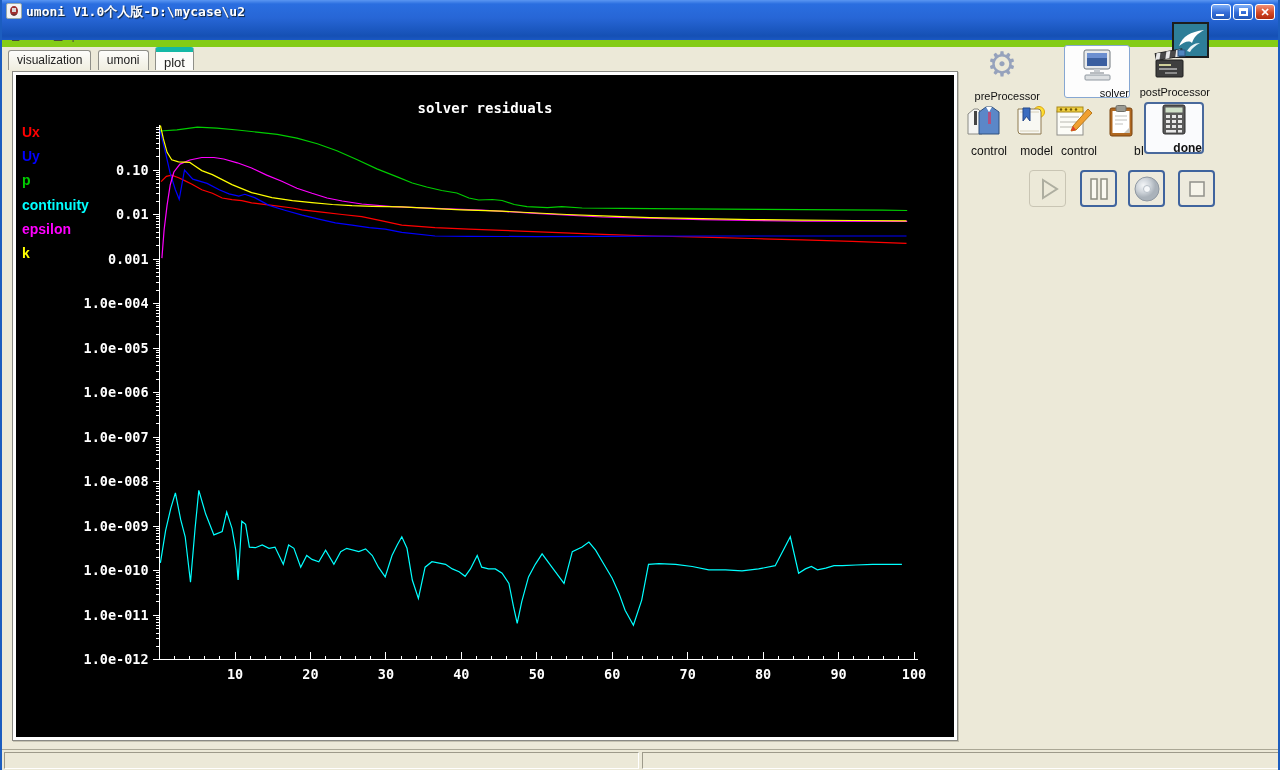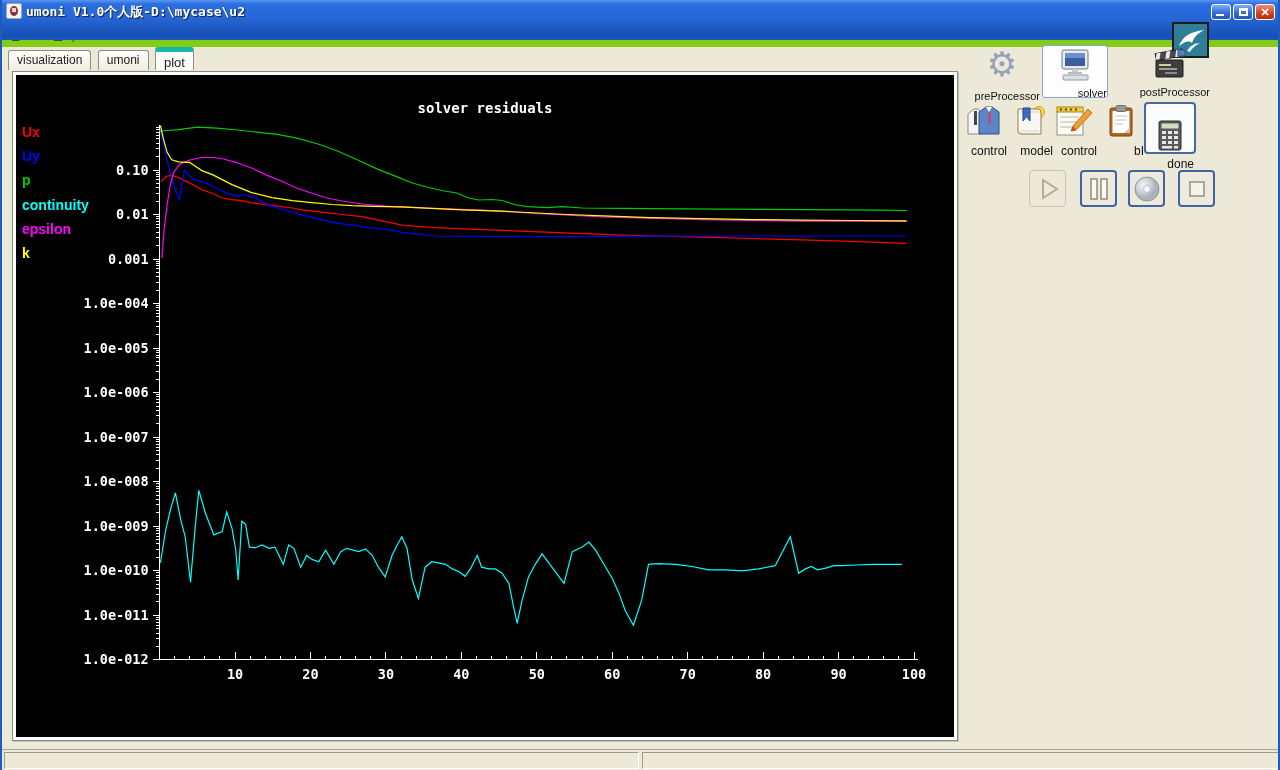--- a/index.html
+++ b/index.html
@@ -39,21 +39,21 @@
 
   
   .plot-frame { position:absolute; left:10px; top:71px; width:946px; height:670px;
     background:#fff; border:1px solid #8a8a84; box-shadow:1px 1px 0 #c6c3b2; padding:3px; }
   .plot-black { width:938px; height:662px; background:#000; position:relative; }
   .plot-black svg { display:block; }
 
   
   .tbtn-label { display:block; text-align:right; font-size:11px; color:#111; margin-top:2px; }
   .tb-block { position:absolute; text-align:center; cursor:pointer; }
-  .solver-btn { position:absolute; left:1040px; top:45px; width:66px; height:53px; background:#fdfdfd;
+  .solver-btn { position:absolute; left:1062px; top:45px; width:66px; height:53px; background:#fdfdfd;
     border:1px solid #86a7d2; border-radius:3px; text-align:center; cursor:pointer; z-index:3; padding-top:3px; }
   .logo-badge { position:absolute; left:1170px; top:22px; width:37px; height:36px; background:#2e7e98;
     border:2px solid #1d1d1d; z-index:2; }
   .sel-btn { background:#fafbfd; border:2px solid #49699c; border-radius:4px; }
   .ctrl-btn { position:absolute; width:37px; height:37px; border-radius:4px; background:#edeadd;
     border:2px solid #40649e; cursor:pointer; text-align:center; padding-top:2px; }
   .ctrl-btn.disabled { border:1px solid #c9c5b4; background:#ece9d8; padding-top:3px; }
 
   
   .statusbar { position:absolute; left:0; top:749px; width:100%; height:21px; background:#ece9d8;
@@ -379,21 +379,21 @@
   <svg width="28" height="34">
     <rect x="3" y="4" width="22" height="28" rx="2" fill="#b06820" stroke="#7a4410"></rect>
     <rect x="5.5" y="7" width="17" height="22" fill="#ffffff"></rect>
     <rect x="9" y="1.5" width="10" height="6" rx="1.5" fill="#9a9a92" stroke="#6e6e68"></rect>
     <path d="M8 12 H20 M8 16 H20 M8 20 H16" stroke="#c0c0bc"></path>
     <polygon points="22.5,29 17,29 22.5,23.5" fill="#c8c8c2"></polygon>
   </svg>
   <span class="tbtn-label" style="font-size:12px">bI</span>
 </div>
 
-<div class="tb-block sel-btn" style="left:1142px; top:102px; width:52px; height:52px; padding-top:16px;">
+<div class="tb-block sel-btn" style="left:1142px; top:102px; width:60px; height:52px; padding-top:0;font-weight:bold;">
   <svg width="24" height="31">
     <rect x="1" y="1" width="22" height="29" rx="2" fill="#5a5a5a" stroke="#2e2e2e"></rect>
     <rect x="3.5" y="3.5" width="17" height="5" fill="#cfe0c8"></rect>
     <g fill="#e8e8e8">
       <rect x="4" y="11" width="4" height="3"></rect>
         <rect x="10" y="11" width="4" height="3"></rect>
         <rect x="16" y="11" width="4" height="3"></rect>
       <rect x="4" y="16" width="4" height="3"></rect>
         <rect x="10" y="16" width="4" height="3"></rect>
         <rect x="16" y="16" width="4" height="3"></rect>

